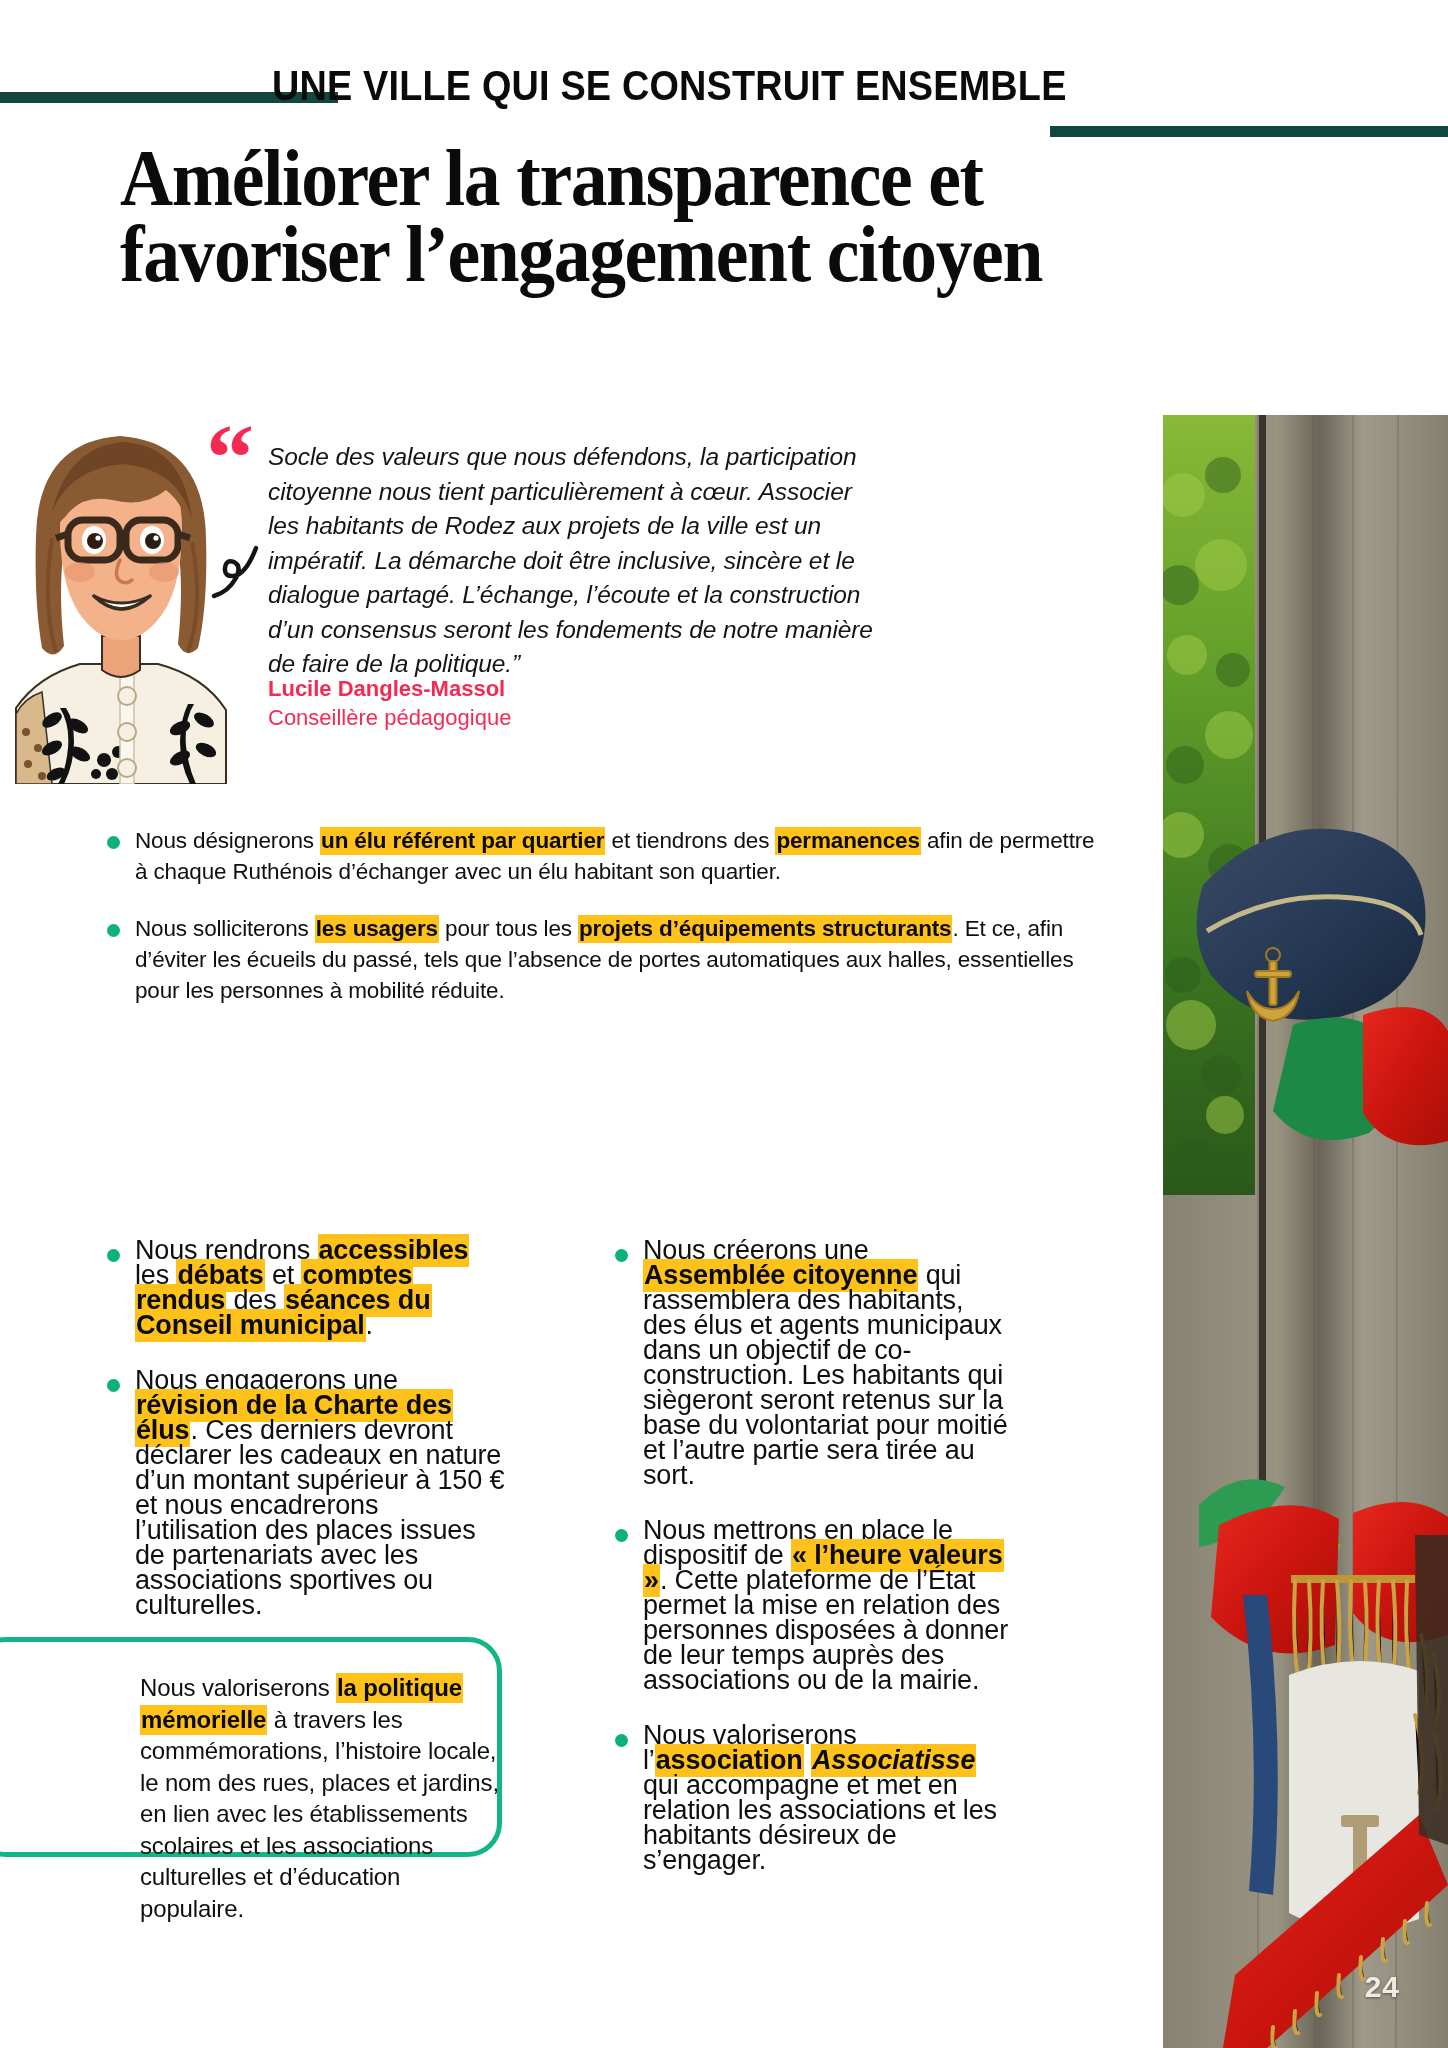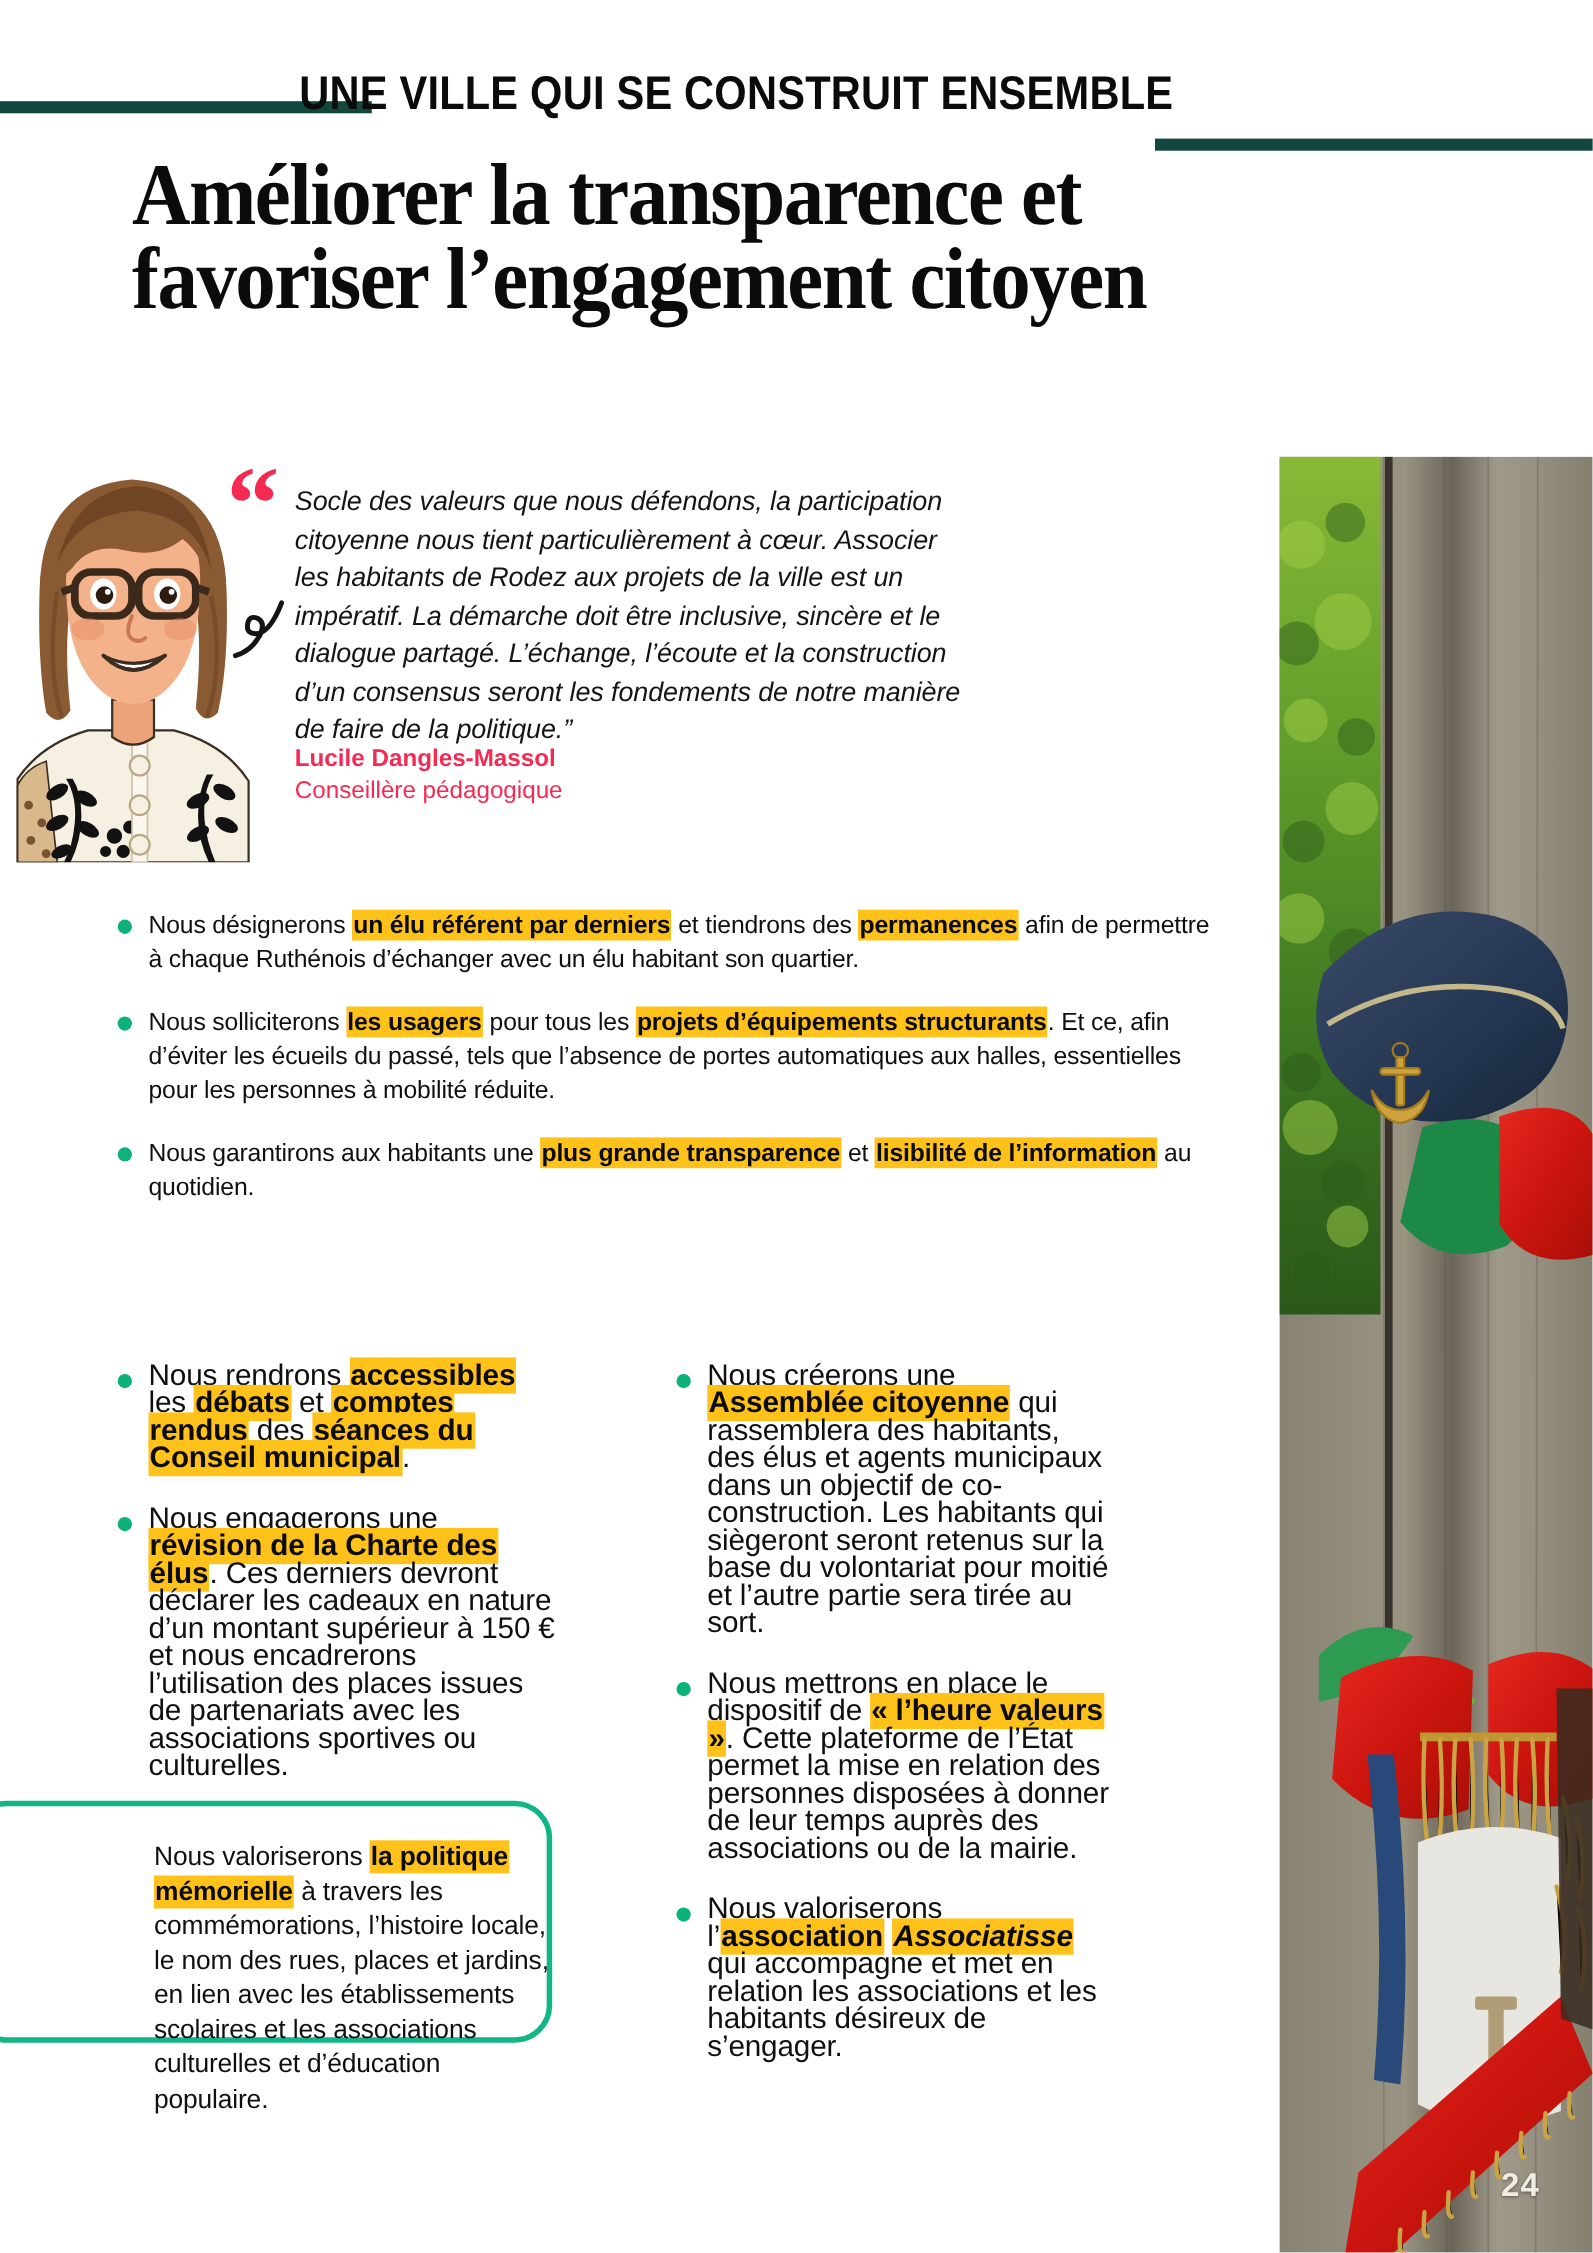--- a/index.html
+++ b/index.html
@@ -451,23 +451,22 @@
       </g>
 
       <path d="M252 1120 L285 1120 L285 1430 L256 1420 Z" fill="#3b2e22" opacity=".85"></path>
 
       <rect x="0" y="0" width="285" height="1633" fill="#000" opacity=".04"></rect>
     </svg>
     <div class="page-number">24</div>
   </div>
 
   <div class="bullets-main">
-    <div class="bullet">Nous désignerons <mark>un élu référent par derniers</mark> et tiendrons des <mark>permanences</mark> afin de permettre à chaque Ruthénois d’échanger avec un élu habitant son quartier.</div>
+    <div class="bullet">Nous désignerons <mark>un élu référent par quartier</mark> et tiendrons des <mark>permanences</mark> afin de permettre à chaque Ruthénois d’échanger avec un élu habitant son quartier.</div>
     <div class="bullet">Nous solliciterons <mark>les usagers</mark> pour tous les <mark>projets d’équipements structurants</mark>. Et ce, afin d’éviter les écueils du passé, tels que l’absence de portes automatiques aux halles, essentielles pour les personnes à mobilité réduite.</div>
-    <div class="bullet">Nous garantirons aux habitants une <mark>plus grande transparence</mark> et <mark>lisibilité de l’information</mark> au quotidien.</div>
   </div>
 
   <div class="col-left">
     <div class="bullet">Nous rendrons <mark>accessibles</mark> les <mark>débats</mark> et <mark>comptes rendus</mark> des <mark>séances du Conseil municipal</mark>.</div>
     <div class="bullet">Nous engagerons une <mark>révision de la Charte des élus</mark>. Ces derniers devront déclarer les cadeaux en nature d’un montant supérieur à 150 € et nous encadrerons l’utilisation des places issues de partenariats avec les associations sportives ou culturelles.</div>
   </div>
 
   <div class="col-right">
     <div class="bullet">Nous créerons une <mark>Assemblée citoyenne</mark> qui rassemblera des habitants, des élus et agents municipaux dans un objectif de co-construction. Les habitants qui siègeront seront retenus sur la base du volontariat pour moitié et l’autre partie sera tirée au sort.</div>
     <div class="bullet">Nous mettrons en place le dispositif de <mark>« l’heure valeurs »</mark>. Cette plateforme de l’État permet la mise en relation des personnes disposées à donner de leur temps auprès des associations ou de la mairie.</div>

